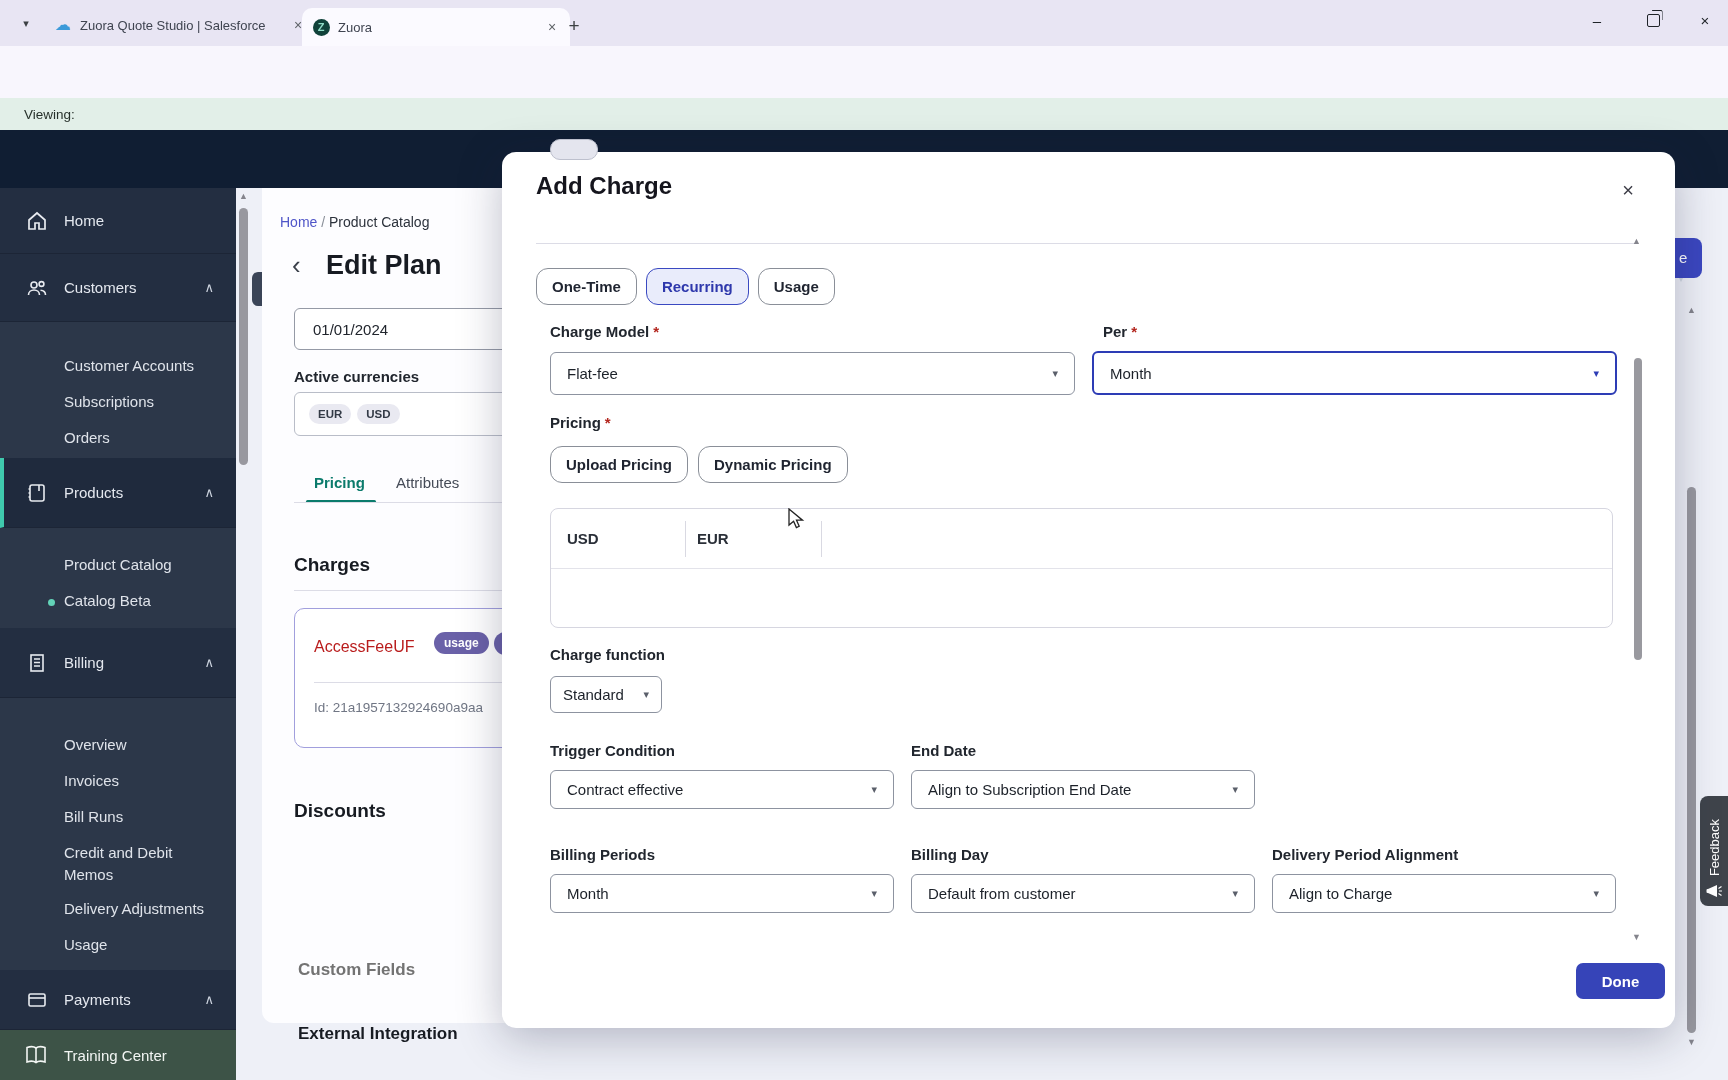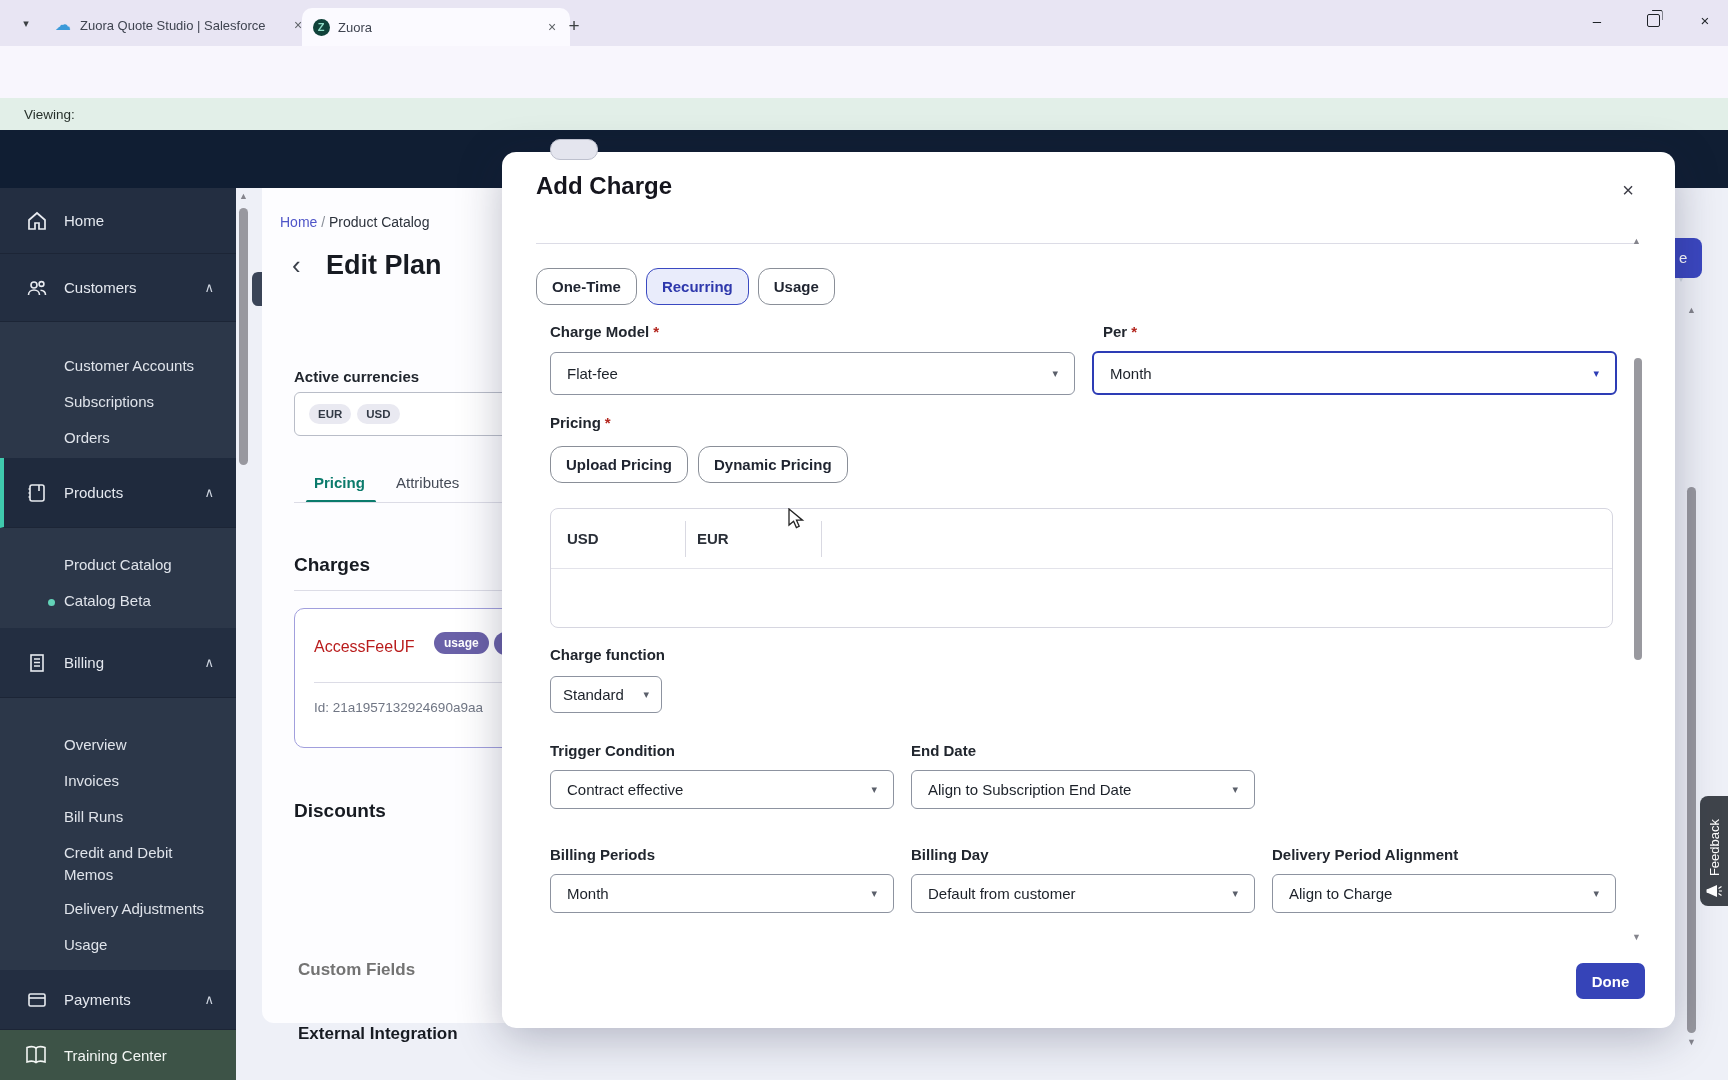--- a/index.html
+++ b/index.html
@@ -154,21 +154,21 @@
   .dd{background:#fff;border:1px solid #8d93a0;border-radius:6px;display:flex;align-items:center;
       box-sizing:border-box;padding:0 16px;font-size:15px;color:#1c2129;justify-content:space-between;}
   .dd .caret{color:#5a5f6a;font-size:11px;margin-left:10px;}
   #dd-per{border:2px solid #2d3cb5;}
   #price-table{left:48px;top:356px;width:1063px;height:120px;border:1px solid #d6d6e0;border-radius:8px;
       box-sizing:border-box;background:#fff;}
   #price-head{position:absolute;left:0;top:0;width:100%;height:60px;border-bottom:1px solid #e3e3ea;
       box-sizing:border-box;}
   .pt-col{position:absolute;top:21px;font-size:15px;font-weight:600;color:#2a2f38;}
   .pt-sep{position:absolute;top:12px;width:1px;height:36px;background:#d9d9e2;}
-  #done-btn{left:1074px;top:811px;width:69px;height:36px;background:#3644b8;border-radius:7px;
+  #done-btn{left:1074px;top:811px;width:89px;height:36px;background:#3644b8;border-radius:7px;
       color:#fff;font-size:15px;font-weight:bold;display:flex;align-items:center;justify-content:center;}
   .inner-scroll{color:#84848c;font-size:9px;}
   #m-scroll-up{left:1130px;top:84px;}
   #m-scroll-thumb{left:1132px;top:206px;width:8px;height:302px;background:#99999f;border-radius:4px;}
   #m-scroll-down{left:1130px;top:780px;}
 
   #shortcut-chip{left:550px;top:139px;width:46px;height:19px;background:#e4e5ee;border:1px solid #bdc0cd;
       border-radius:10px;z-index:50;}
   #cursor{left:788px;top:508px;z-index:60;}
 </style>
@@ -385,20 +385,23 @@
   <div class="abs" id="left-scroll-thumb"></div>
 
   <div class="abs" id="content-panel"></div>
   <div class="abs" id="breadcrumb">
     <span class="bc-link">Home</span>
     <span> <span>/</span> </span>
     <span class="bc-cur">Product Catalog</span>
   </div>
   <div class="abs" id="back-chev">‹</div>
   <div class="abs" id="page-title">Edit Plan</div>
+  <div class="abs" id="date-input">
+    <span>01/01/2024</span>
+  </div>
   <div class="abs" id="currencies-label">Active currencies</div>
   <div class="abs" id="currency-box">
     <span class="chip">EUR</span>
     <span class="chip">USD</span>
   </div>
   <div class="abs" id="tab-pricing">Pricing</div>
   <div class="abs" id="tab-attributes">Attributes</div>
   <div class="abs" id="tab-underline"></div>
   <div class="abs h-divider" style="left:294px;top:502px;width:226px;"></div>
   <div class="abs" id="charges-heading">Charges</div>

